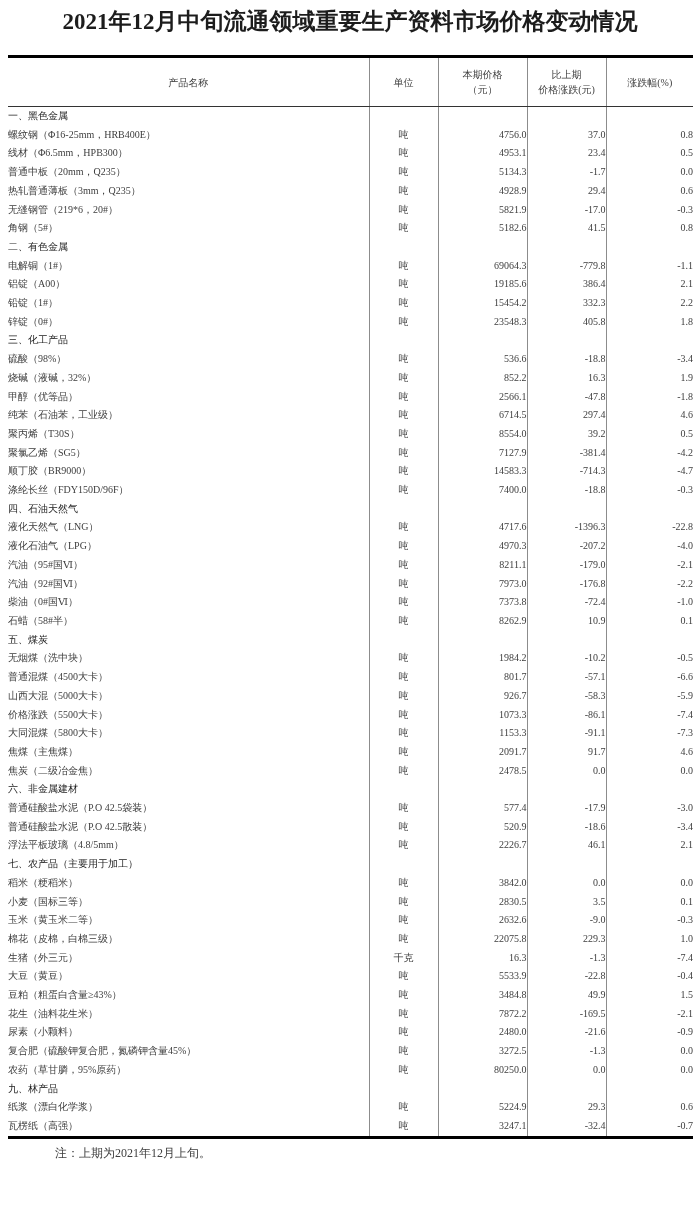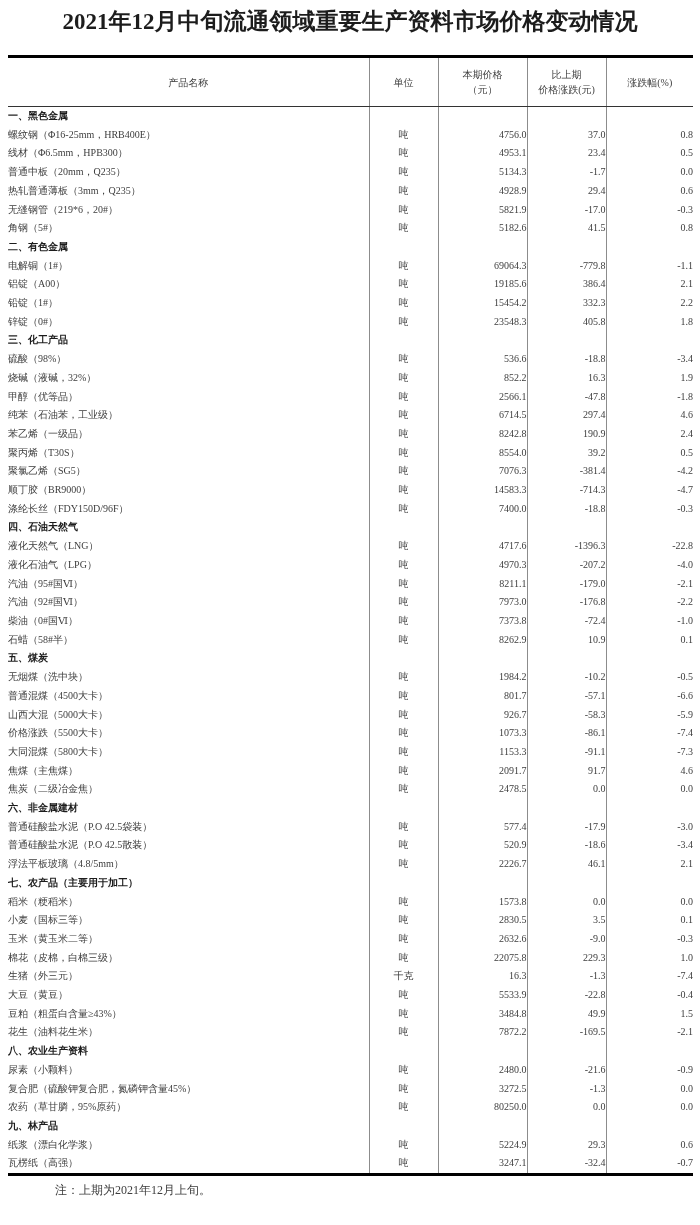--- a/index.html
+++ b/index.html
@@ -37,21 +37,21 @@
   }
   .price-table td {
     height:18.7px;
     line-height:18.7px;
     padding:0;
     white-space:nowrap;
     overflow:hidden;
   }
   .vline { border-right:1px solid #8c8c8c; }
   .product-cell { padding-left:46px; }
-  .section-cell { padding-left:6px; font-weight:700; color:#1c1c1c; }
+  .section-cell { padding-left:6px; font-weight:400; color:#1c1c1c; }
   .unit-cell { text-align:center; }
   .num-cell { text-align:right; padding-right:5px; }
   .note {
     margin:6px 0 0 55px;
     font-size:12px;
     color:#3d3d3d;
   }
 </style>
 </head>
 <body>
@@ -211,41 +211,34 @@
   </tr>
 
   <tr>
     <td class="vline product-cell">纯苯（石油苯，工业级）</td>
     <td class="vline unit-cell">吨</td>
     <td class="vline num-cell">6714.5</td>
     <td class="vline num-cell">297.4</td>
     <td class="num-cell">4.6</td>
   </tr>
 
-  <tr>
-    <td class="vline product-cell">苯乙烯（一级品）</td>
-    <td class="vline unit-cell">吨</td>
-    <td class="vline num-cell">8242.8</td>
-    <td class="vline num-cell">190.9</td>
-    <td class="num-cell">2.4</td>
-  </tr>
 
 
   <tr>
     <td class="vline product-cell">聚丙烯（T30S）</td>
     <td class="vline unit-cell">吨</td>
     <td class="vline num-cell">8554.0</td>
     <td class="vline num-cell">39.2</td>
     <td class="num-cell">0.5</td>
   </tr>
 
   <tr>
     <td class="vline product-cell">聚氯乙烯（SG5）</td>
     <td class="vline unit-cell">吨</td>
-    <td class="vline num-cell">7076.3</td>
+    <td class="vline num-cell">7127.9</td>
     <td class="vline num-cell">-381.4</td>
     <td class="num-cell">-4.2</td>
   </tr>
 
   <tr>
     <td class="vline product-cell">顺丁胶（BR9000）</td>
     <td class="vline unit-cell">吨</td>
     <td class="vline num-cell">14583.3</td>
     <td class="vline num-cell">-714.3</td>
     <td class="num-cell">-4.7</td>
@@ -415,21 +408,21 @@
     <td class="vline section-cell">七、农产品（主要用于加工）</td>
     <td class="vline"></td>
     <td class="vline"></td>
     <td class="vline"></td>
     <td></td>
   </tr>
 
   <tr>
     <td class="vline product-cell">稻米（粳稻米）</td>
     <td class="vline unit-cell">吨</td>
-    <td class="vline num-cell">1573.8</td>
+    <td class="vline num-cell">3842.0</td>
     <td class="vline num-cell">0.0</td>
     <td class="num-cell">0.0</td>
   </tr>
 
   <tr>
     <td class="vline product-cell">小麦（国标三等）</td>
     <td class="vline unit-cell">吨</td>
     <td class="vline num-cell">2830.5</td>
     <td class="vline num-cell">3.5</td>
     <td class="num-cell">0.1</td>
@@ -476,27 +469,20 @@
   </tr>
 
   <tr>
     <td class="vline product-cell">花生（油料花生米）</td>
     <td class="vline unit-cell">吨</td>
     <td class="vline num-cell">7872.2</td>
     <td class="vline num-cell">-169.5</td>
     <td class="num-cell">-2.1</td>
   </tr>
 
-  <tr>
-    <td class="vline section-cell">八、农业生产资料</td>
-    <td class="vline"></td>
-    <td class="vline"></td>
-    <td class="vline"></td>
-    <td></td>
-  </tr>
 
   <tr>
     <td class="vline product-cell">尿素（小颗料）</td>
     <td class="vline unit-cell">吨</td>
     <td class="vline num-cell">2480.0</td>
     <td class="vline num-cell">-21.6</td>
     <td class="num-cell">-0.9</td>
   </tr>
 
   <tr>

